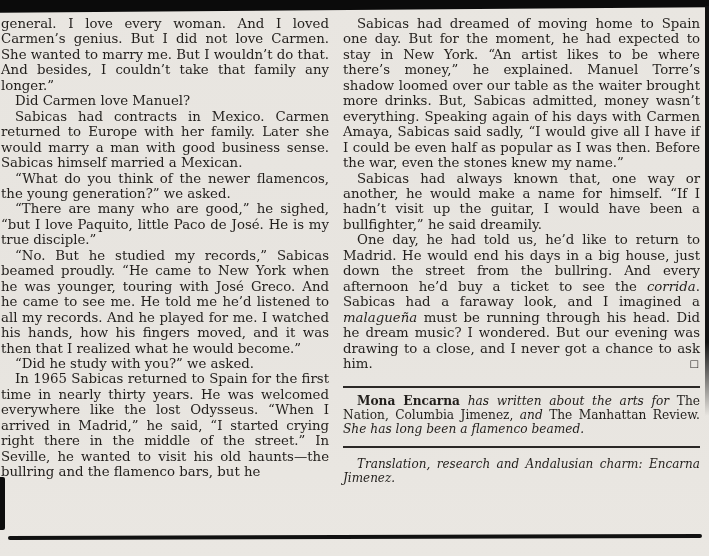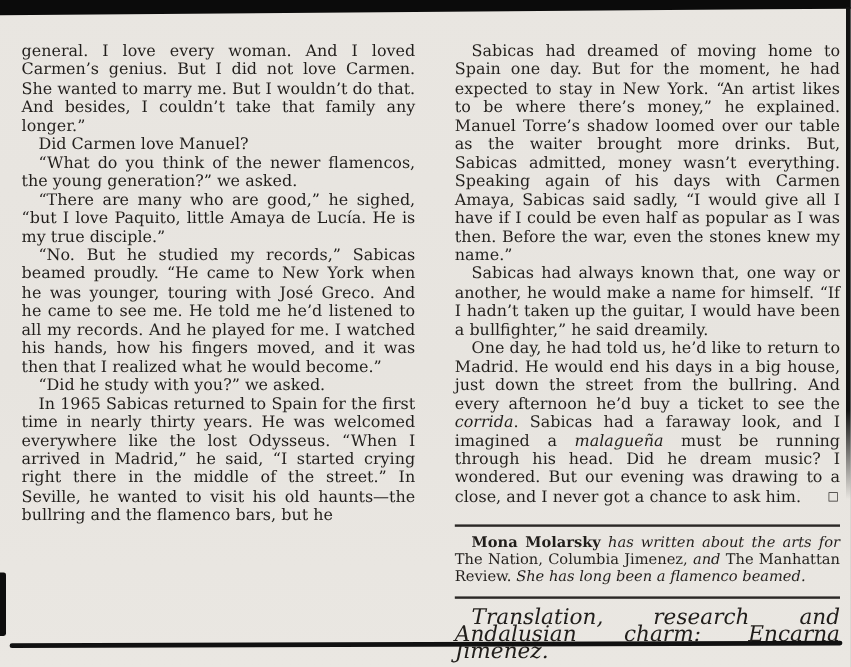--- a/index.html
+++ b/index.html
@@ -28,71 +28,72 @@
   .left-smudge {
     position: absolute; left: 0; top: 477px; width: 5px; height: 53px;
     background: #0d0d0d; border-radius: 0 2px 2px 0;
   }
   .bottom-rule {
     position: absolute; left: 8px; right: 7px; top: 535px; height: 4px;
     background: #111; transform: rotate(-0.18deg); border-radius: 2px;
   }
   
   .columns {
-    position: absolute; top: 16px; left: 18px; right: 9px;
-    display: flex; gap: 33px; margin-top: 20px;
+    position: absolute; top: 16px; left: 1px; right: 9px;
+    display: flex; gap: 14px;
   }
   .col { font-size: 13.3px; line-height: 15.45px; text-align: justify; }
   .col.left  { width: 328px; flex: 0 0 328px; }
   .col.right { flex: 1 1 auto; min-width: 0; }
   .col p { margin: 0; text-indent: 14px; }
   .col p.cont { text-indent: 0; }
   .last-para { position: relative; }
   .endmark {
     position: absolute; right: 1px; bottom: 2px;
     font-size: 10px; line-height: 10px; color: #2a2724;
     font-family: "DejaVu Sans", sans-serif;
   }
   .rule { border: 0; border-top: 2px solid #2b2826; height: 0; }
   .rule.r1 { margin: 15px 0 7px 0; }
   .rule.r2 { margin: 9px 0 9px 0; }
   .bio {
     margin: 0; font-size: 12.2px; line-height: 13.8px; text-align: justify;
   }
-  .credit { margin: 0; font-size: 18px; line-height: 14px; }
+  .credit { margin: 0; font-size: 12px; line-height: 14px; }
 </style>
 </head>
 <body>
 
 <div class="page">
 
   <div class="top-bar"></div>
   <div class="right-edge"></div>
   <div class="left-smudge"></div>
 
   <div class="columns">
 
     <div class="col left">
       <p class="cont">general. I love every woman. And I loved Carmen’s genius. But I did not love Carmen. She wanted to marry me. But I wouldn’t do that. And besides, I couldn’t take that family any longer.”</p>
       <p>Did Carmen love Manuel?</p>
+      <p>Sabicas had contracts in Mexico. Carmen returned to Europe with her family. Later she would marry a man with good business sense. Sabicas himself married a Mexican.</p>
       <p>“What do you think of the newer flamencos, the young generation?” we asked.</p>
-      <p>“There are many who are good,” he sighed, “but I love Paquito, little Amaya de Lucía. He is my true disciple.”</p>
+      <p>“There are many who are good,” he sighed, “but I love Paquito, little Paco de José. He is my true disciple.”</p>
       <p>“No. But he studied my records,” Sabicas beamed proudly. “He came to New York when he was younger, touring with José Greco. And he came to see me. He told me he’d listened to all my records. And he played for me. I watched his hands, how his fingers moved, and it was then that I realized what he would become.”</p>
       <p>“Did he study with you?” we asked.</p>
       <p>In 1965 Sabicas returned to Spain for the first time in nearly thirty years. He was welcomed everywhere like the lost Odysseus. “When I arrived in Madrid,” he said, “I started crying right there in the middle of the street.” In Seville, he wanted to visit his old haunts—the bullring and the flamenco bars, but he</p>
     </div>
 
     <div class="col right">
       <p>Sabicas had dreamed of moving home to Spain one day. But for the moment, he had expected to stay in New York. “An artist likes to be where there’s money,” he explained. Manuel Torre’s shadow loomed over our table as the waiter brought more drinks. But, Sabicas admitted, money wasn’t everything. Speaking again of his days with Carmen Amaya, Sabicas said sadly, “I would give all I have if I could be even half as popular as I was then. Before the war, even the stones knew my name.”</p>
-      <p>Sabicas had always known that, one way or another, he would make a name for himself. “If I hadn’t taken up the guitar, I would have been a bullfighter,” he said dreamily.</p>
+      <p>Sabicas had always known that, one way or another, he would make a name for himself. “If I hadn’t visit up the guitar, I would have been a bullfighter,” he said dreamily.</p>
       <p class="last-para"><span>One day, he had told us, he’d like to return to Madrid. He would end his days in a big house, just down the street from the bullring. And every afternoon he’d buy a ticket to see the </span><i>corrida</i><span>. Sabicas had a faraway look, and I imagined a </span><i>malagueña</i><span> must be running through his head. Did he dream music? I wondered. But our evening was drawing to a close, and I never got a chance to ask him.</span><span class="endmark">□</span></p>
 
       <div class="rule r1"></div>
 
-      <p class="bio"><b>Mona Molarsky</b><i> has written about the arts for </i><span>The Nation, Columbia Jimenez,</span><i> and </i><span>The Manhattan Review.</span><i> She has long been a flamenco beamed.</i></p>
+      <p class="bio"><b>Mona Encarna</b><i> has written about the arts for </i><span>The Nation, Columbia Jimenez,</span><i> and </i><span>The Manhattan Review.</span><i> She has long been a flamenco beamed.</i></p>
 
       <div class="rule r2"></div>
 
       <p class="credit"><i>Translation, research and Andalusian charm: Encarna Jimenez.</i></p>
     </div>
 
   </div>
 
   <div class="bottom-rule"></div>
 

